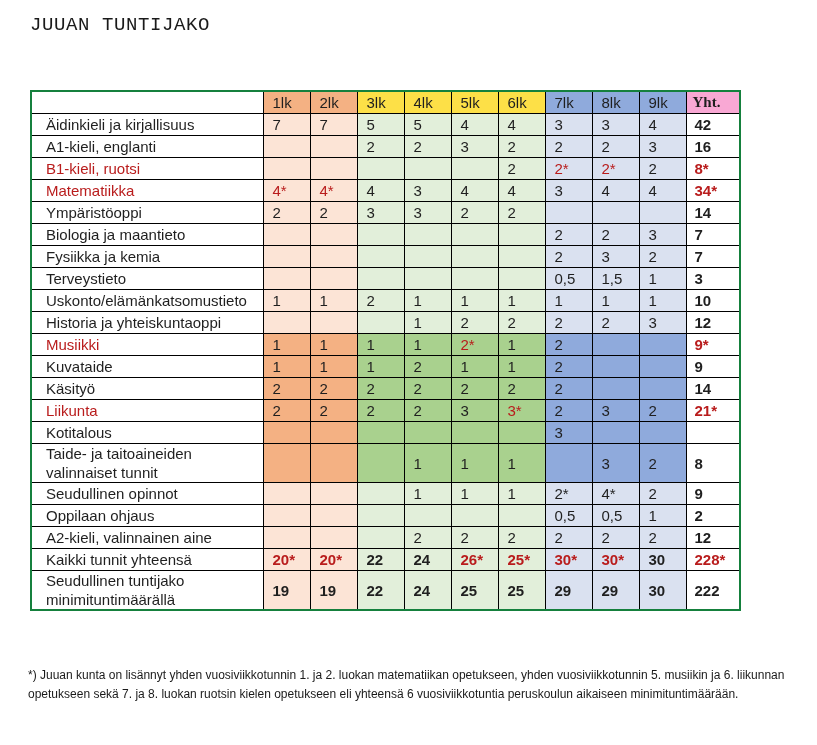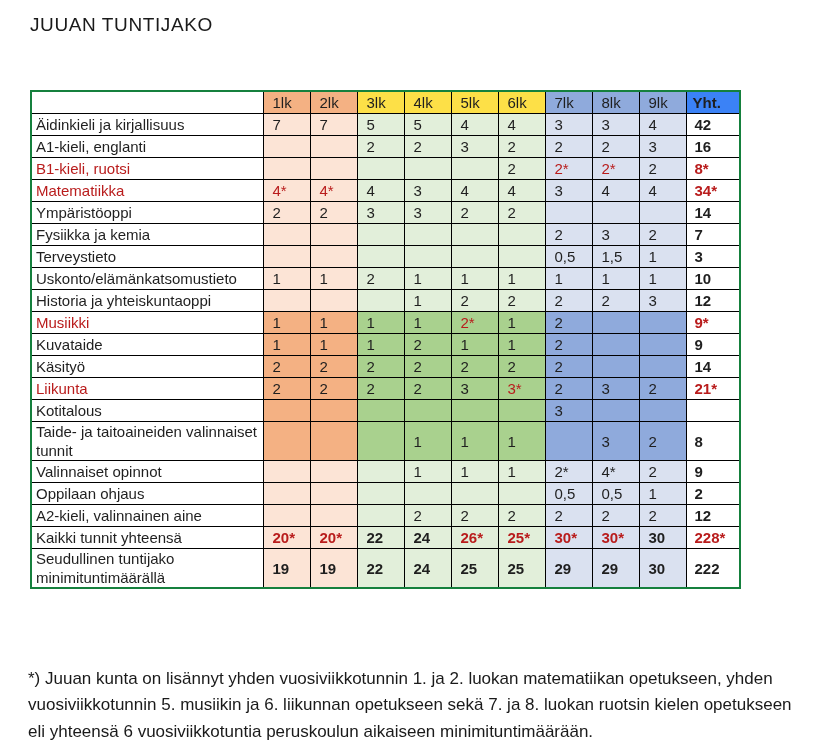--- a/index.html
+++ b/index.html
@@ -2,48 +2,48 @@
 <html><head>
 <meta charset="utf-8">
 <style>
   html,body{margin:0;padding:0;}
   body{
     width:817px;height:745px;background:#ffffff;position:relative;
     font-family:"Liberation Sans",sans-serif;color:#1f1f1f;overflow:hidden;
   }
   .title{
     position:absolute;left:30px;top:14px;
-    font-size:19px;letter-spacing:.6px;color:#1a1a1a;font-weight:400;
+    font-size:19px;letter-spacing:.6px;color:#1a1a1a;font-weight:400;font-family:Liberation Mono, monospace;
   }
   .tablewrap{position:absolute;left:30px;top:90px;}
   table{border-collapse:collapse;table-layout:fixed;border:2px solid #15803d;}
   th,td{
     border:1px solid #000;
     font-size:15px;font-weight:400;color:#1f1f1f;
     padding:0 3px 0 9px;height:21px;line-height:19px;
     text-align:left;vertical-align:middle;overflow:hidden;
   }
-  td.label{padding-left:4px;}
+  td.label{padding-left:14px;}
   th.label-hdr{background:#ffffff;}
-  th.total-hdr{font-weight:700;background:#3b82f6;padding-left:6px;}
+  th.total-hdr{font-weight:700;background:#f9a8d4;padding-left:6px;font-family:Liberation Serif, serif;}
   .hdr-orange{background:#F4B183;}
   .hdr-green{background:#fde047;}
   .hdr-blue{background:#8FAADC;}
   .lt-orange{background:#FCE4D6;}
   .lt-green{background:#E2EFDA;}
   .lt-blue{background:#DAE1F0;}
   .md-orange{background:#F4B183;}
   .md-green{background:#A9D18E;}
   .md-blue{background:#8FAADC;}
   td.total{background:#ffffff;font-weight:700;padding-left:8px;}
   .blue-text{color:#b91c1c;}
   .bold{font-weight:700;}
   .footnote{
     position:absolute;left:28px;top:666px;width:764px;
-    font-size:17px;line-height:1.55;color:#1a1a1a;
+    font-size:12px;line-height:1.55;color:#1a1a1a;
   }
 </style>
 </head>
 <body>
 
 <div class="page">
   <div class="title">JUUAN TUNTIJAKO</div>
 
   <div class="tablewrap">
     <table>
@@ -137,20 +137,33 @@
             <td class="lt-green">3</td>
             <td class="lt-green">3</td>
             <td class="lt-green">2</td>
             <td class="lt-green">2</td>
             <td class="lt-blue"></td>
             <td class="lt-blue"></td>
             <td class="lt-blue"></td>
             <td class="total">14</td>
           </tr>
           <tr>
+            <td class="label">Biologia ja maantieto</td>
+            <td class="lt-orange"></td>
+            <td class="lt-orange"></td>
+            <td class="lt-green"></td>
+            <td class="lt-green"></td>
+            <td class="lt-green"></td>
+            <td class="lt-green"></td>
+            <td class="lt-blue">2</td>
+            <td class="lt-blue">2</td>
+            <td class="lt-blue">3</td>
+            <td class="total">7</td>
+          </tr>
+          <tr>
             <td class="label">Fysiikka ja kemia</td>
             <td class="lt-orange"></td>
             <td class="lt-orange"></td>
             <td class="lt-green"></td>
             <td class="lt-green"></td>
             <td class="lt-green"></td>
             <td class="lt-green"></td>
             <td class="lt-blue">2</td>
             <td class="lt-blue">3</td>
             <td class="lt-blue">2</td>
@@ -267,21 +280,21 @@
             <td class="md-green"></td>
             <td class="md-green">1</td>
             <td class="md-green">1</td>
             <td class="md-green">1</td>
             <td class="md-blue"></td>
             <td class="md-blue">3</td>
             <td class="md-blue">2</td>
             <td class="total">8</td>
           </tr>
           <tr>
-            <td class="label">Valinnaiset opinnot</td>
+            <td class="label">Seudullinen opinnot</td>
             <td class="lt-orange"></td>
             <td class="lt-orange"></td>
             <td class="lt-green"></td>
             <td class="lt-green">1</td>
             <td class="lt-green">1</td>
             <td class="lt-green">1</td>
             <td class="lt-blue">2*</td>
             <td class="lt-blue">4*</td>
             <td class="lt-blue">2</td>
             <td class="total">9</td>

